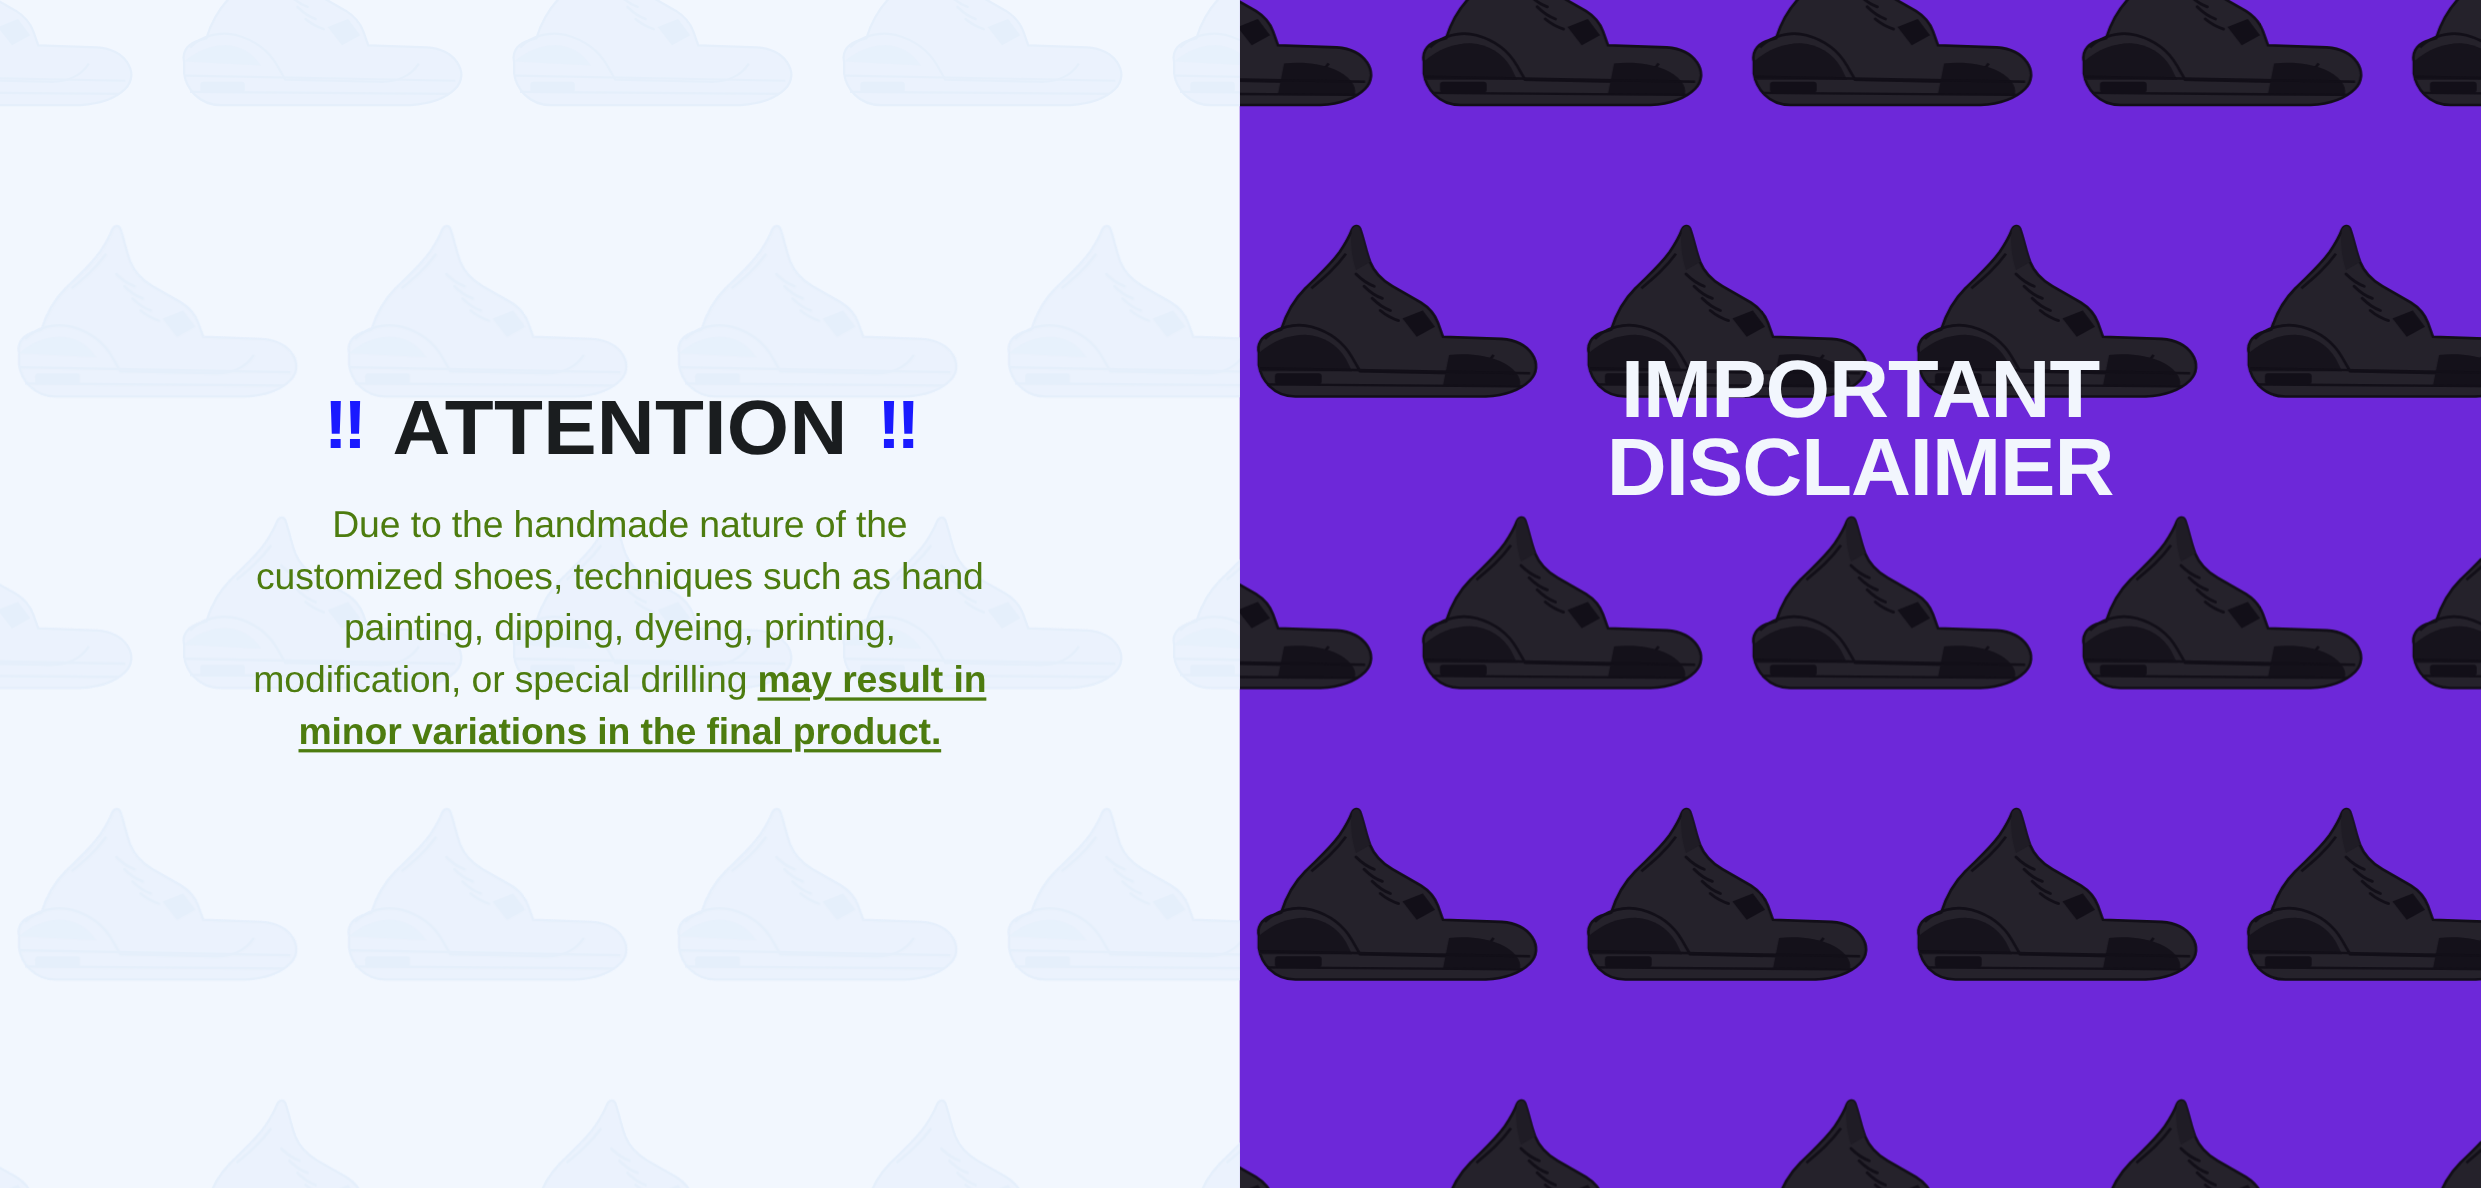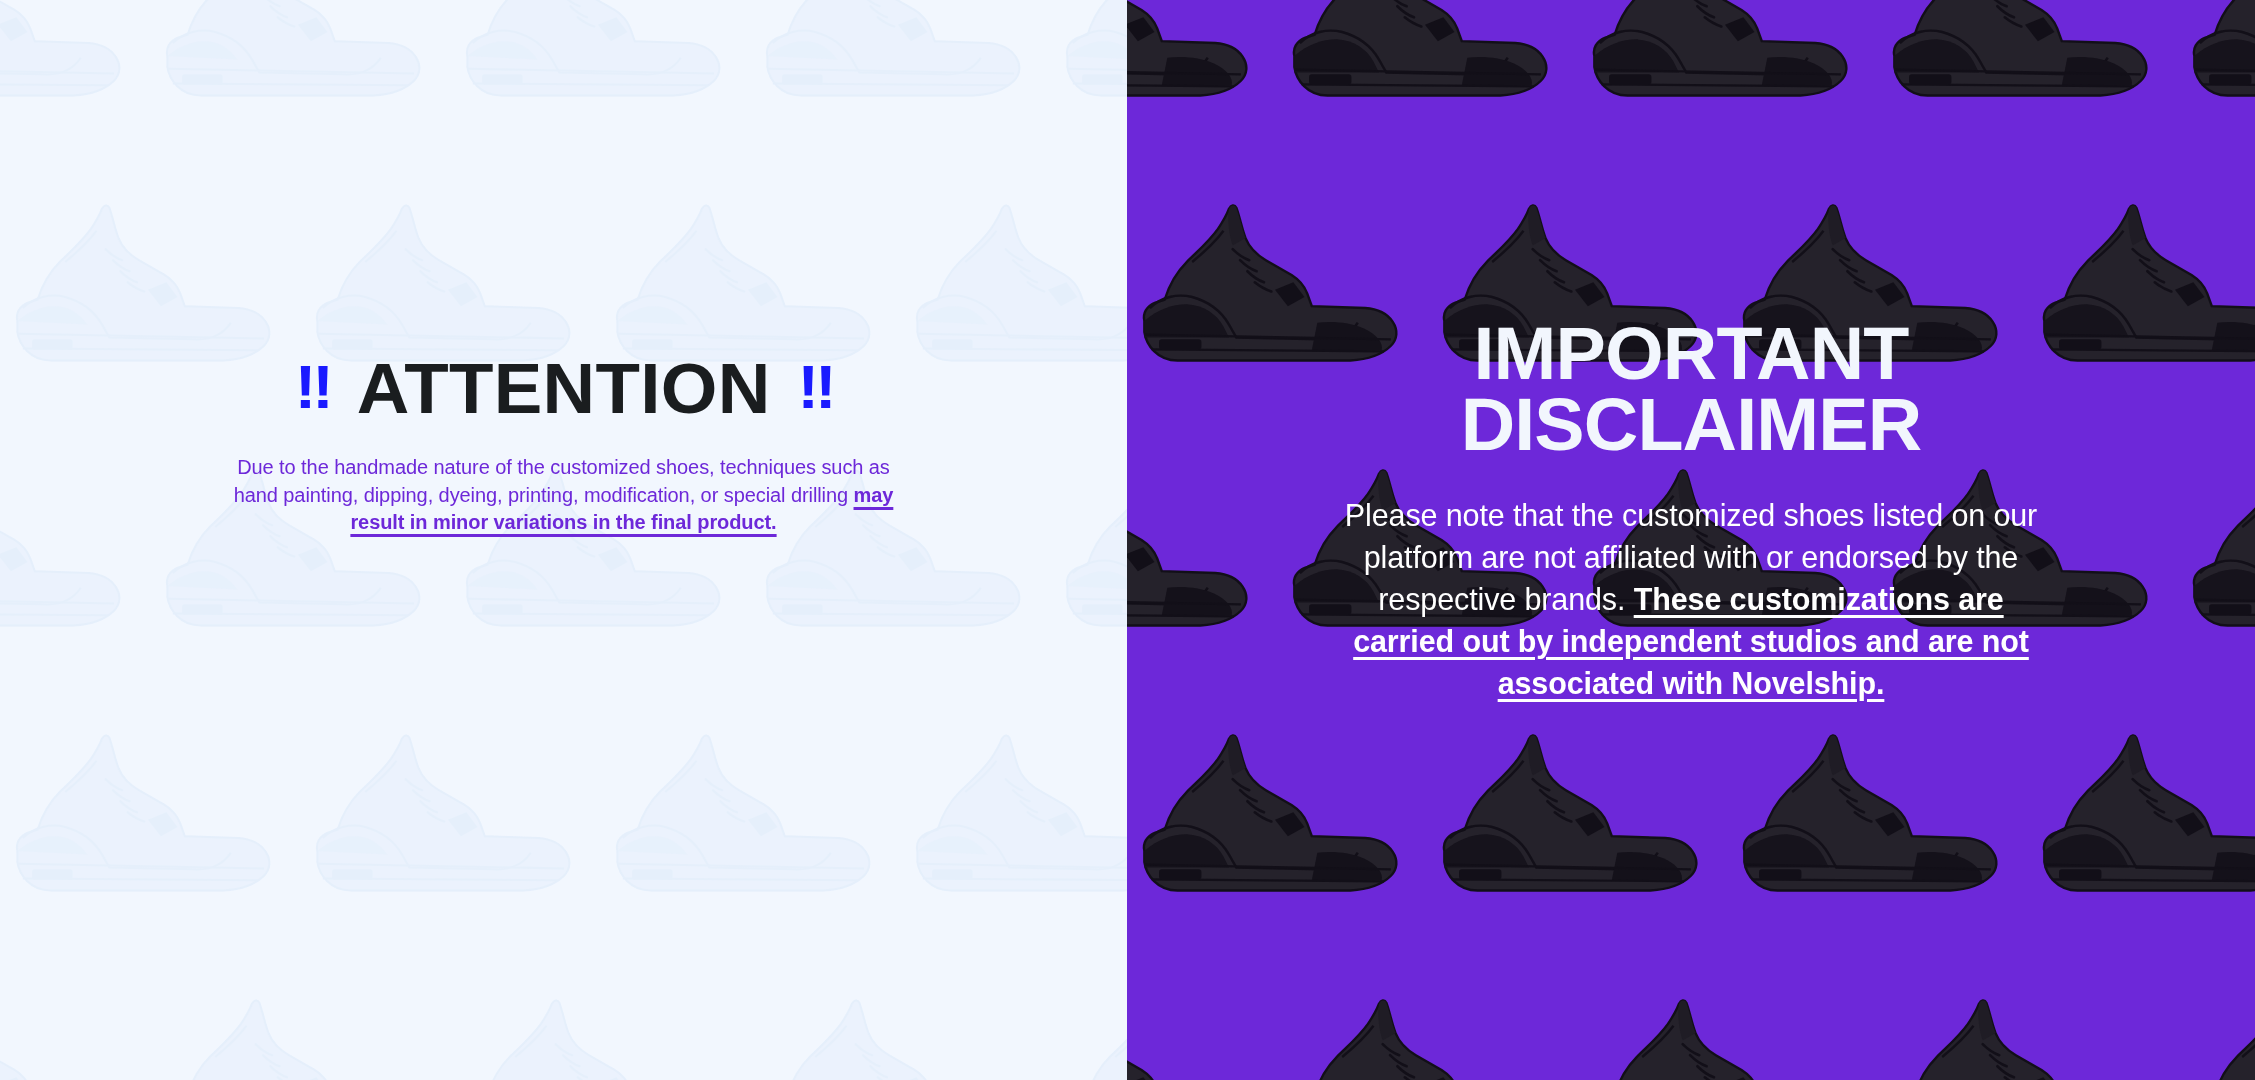--- a/index.html
+++ b/index.html
@@ -99,23 +99,23 @@
   
   .body-copy {
     text-align:center;
     font-weight:400;
     -webkit-font-smoothing:antialiased;
   }
 
   #attention-body {
     margin-top:30px;
     width:700px;
-    font-size:20px;
+    font-size:34px;
     line-height:1.38;
-    color:#6d28d9;
+    color:#4d7c0f;
     letter-spacing:-0.004em;
   }
 
   #disclaimer-body {
     margin-top:34px;
     width:700px;
     font-size:30.5px;
     line-height:1.38;
     color:#FFFFFF;
     letter-spacing:-0.004em;
@@ -361,18 +361,17 @@
               <use href="#sneaker-d"></use>
             </g>
         </g>
       </svg>
     </div>
 
     <div class="content">
 
       <h1 class="headline" id="disclaimer-headline">IMPORTANT DISCLAIMER</h1>
 
-      <p class="body-copy" id="disclaimer-body"><span>Please note that the customized shoes listed on our platform are not affiliated with or endorsed by the respective brands. </span><span class="emphasis">These customizations are carried out by independent studios and are not associated with Novelship.</span></p>
 
     </div>
   </section>
 
 </div>
 
 </body></html>

